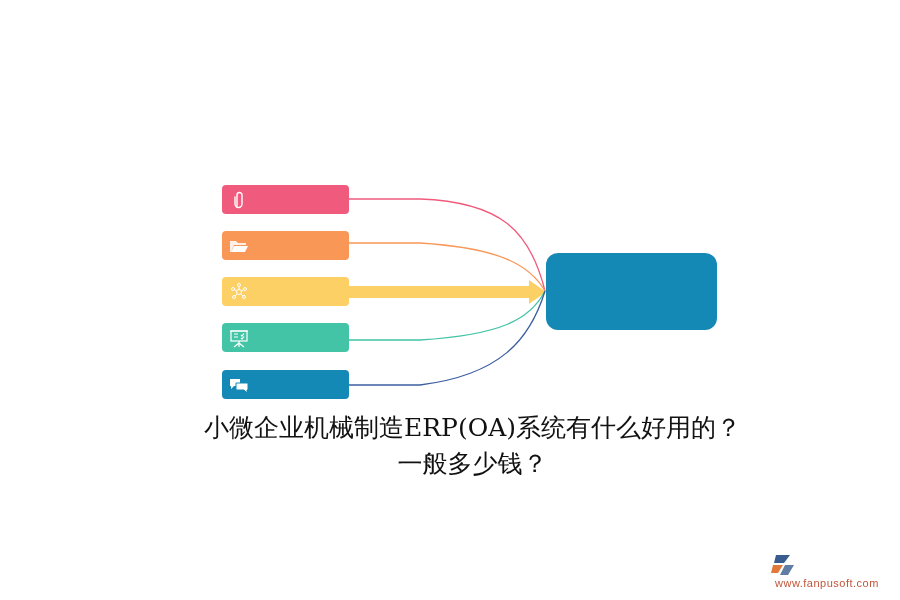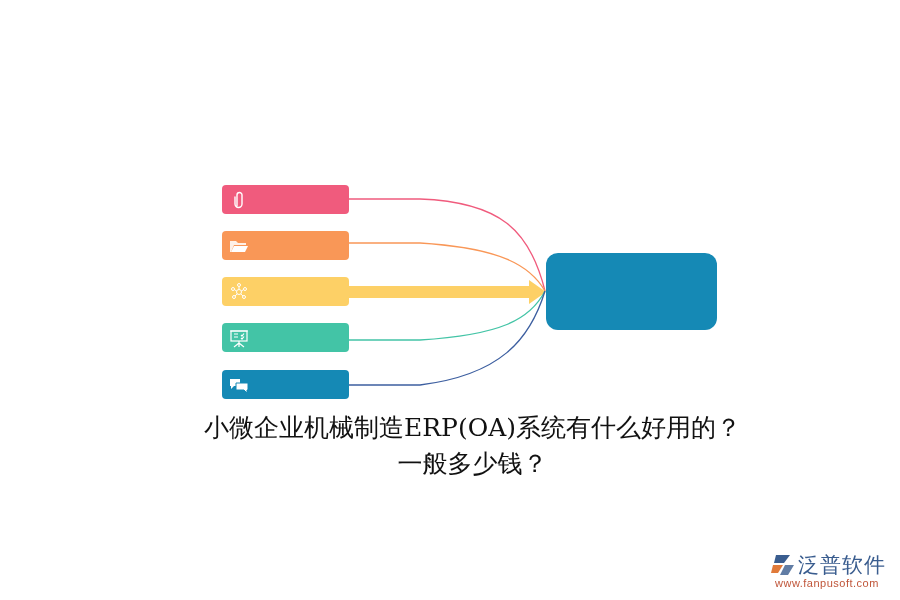--- a/index.html
+++ b/index.html
@@ -85,15 +85,14 @@
 
 <div class="title" style="top:411px;">小微企业机械制造ERP(OA)系统有什么好用的？</div>
 <div class="title" style="top:447px;">一般多少钱？</div>
 
 <div class="logo">
   <svg width="26" height="24" viewBox="0 0 26 24" style="position:absolute;left:0;top:0;">
     <path d="M6 2 L20 2 L14 10 L4 10 Z" fill="#3a5d8f"></path>
     <path d="M3 12 L13 12 L8 20 L1 20 Z" fill="#e07a3a"></path>
     <path d="M15 12 L24 12 L18 22 L10 22 Z" fill="#3a5d8f" opacity="0.8"></path>
   </svg>
-  <span class="brand">泛普软件</span>
   <span class="url">www.fanpusoft.com</span>
 </div>
 
 </body></html>

